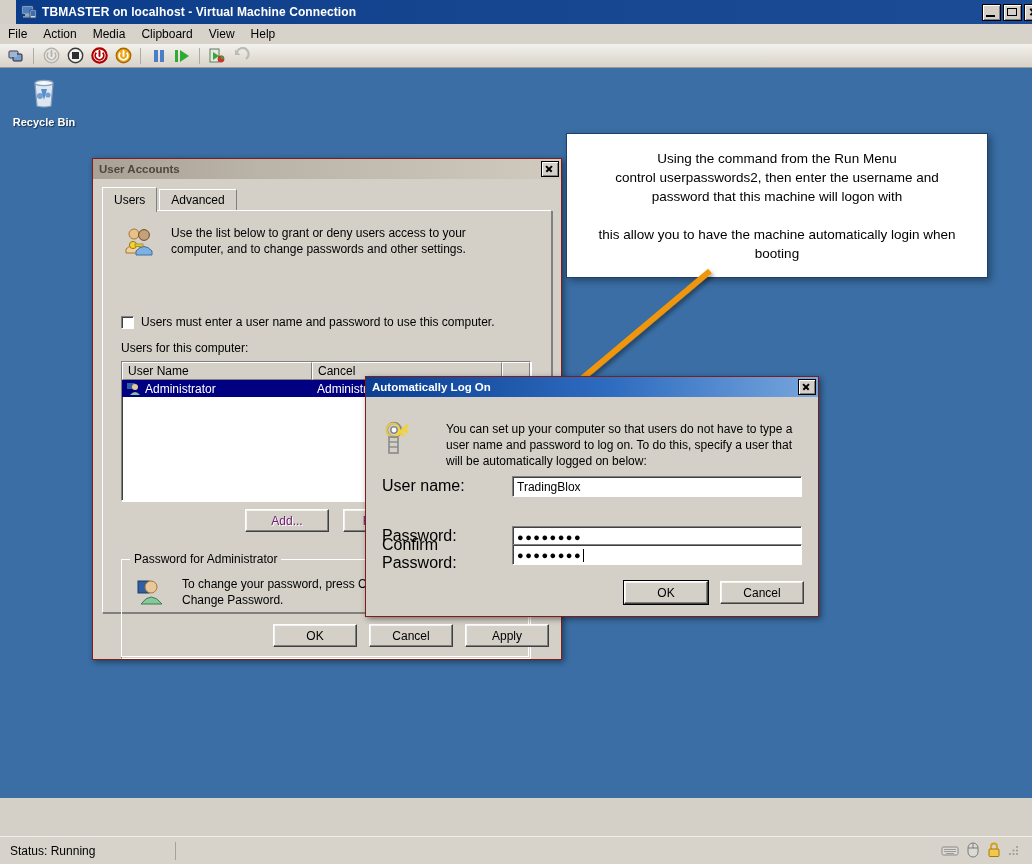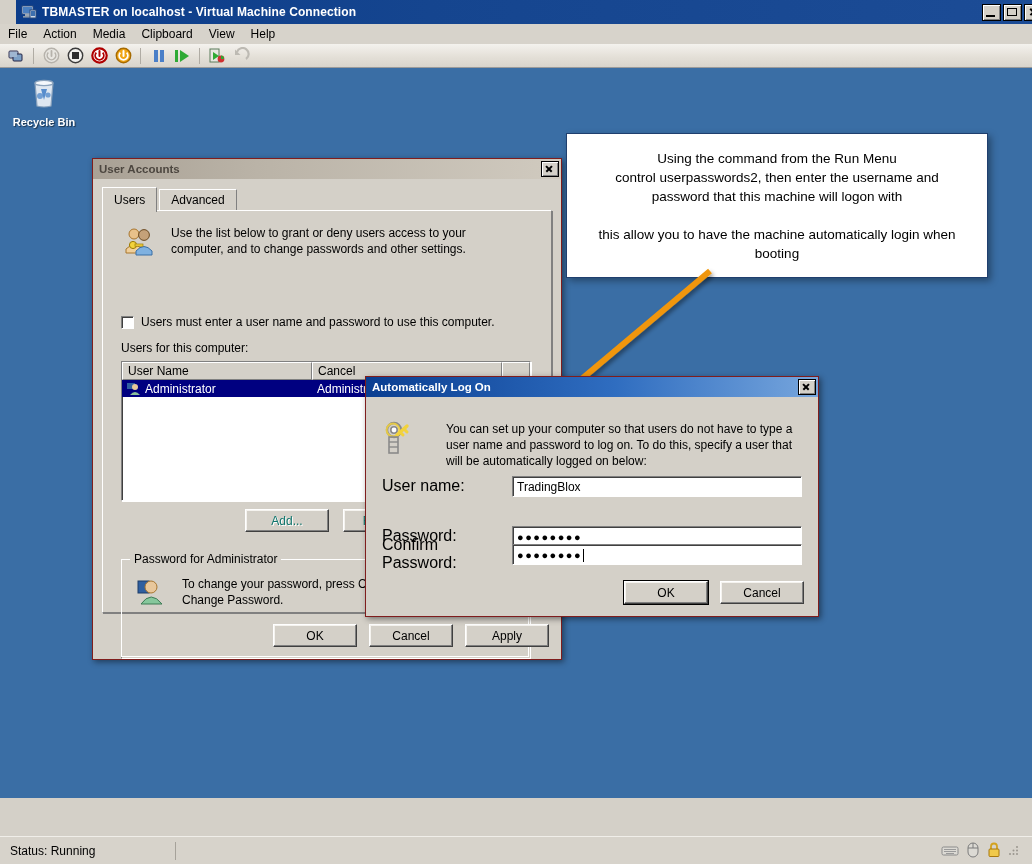--- a/index.html
+++ b/index.html
@@ -166,21 +166,21 @@
 
   .btnrow-add { position:absolute; left:258px; top:464px; display:flex; gap:14px; }
   .btn {
     min-width:84px; height:23px; font-size:12px;
     background:#d4d0c8; color:#000;
     border:1px solid #fff; border-right-color:#404040; border-bottom-color:#404040;
     box-shadow: inset -1px -1px 0 #808080, inset 1px 1px 0 #f5f3ef;
     display:flex; align-items:center; justify-content:center; cursor:default;
     box-sizing:border-box;
   }
-  .btn.disabled { color:#0f766e; text-shadow: 1px 1px 0 #ffffff; }
+  .btn.disabled { color:#701a75; text-shadow: 1px 1px 0 #ffffff; }
 
   .groupbox {
     position:absolute; left:18px; top:348px; width:410px; height:100px;
     border:1px solid #fff; border-top-color:#808080; border-left-color:#808080;
     box-sizing:border-box;
   }
   .groupbox-inner {
     position:absolute; left:-1px; top:-1px; right:1px; bottom:1px;
     border:1px solid #808080; border-top-color:#fff; border-left-color:#fff;
     border-right-color:#fff; border-bottom-color:#fff;

